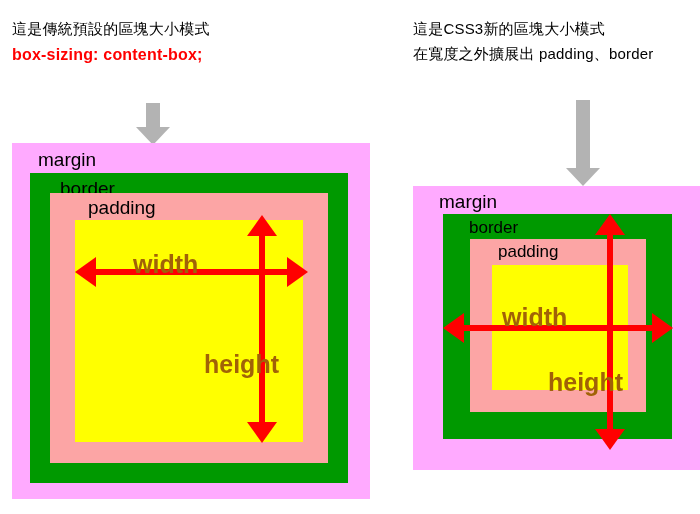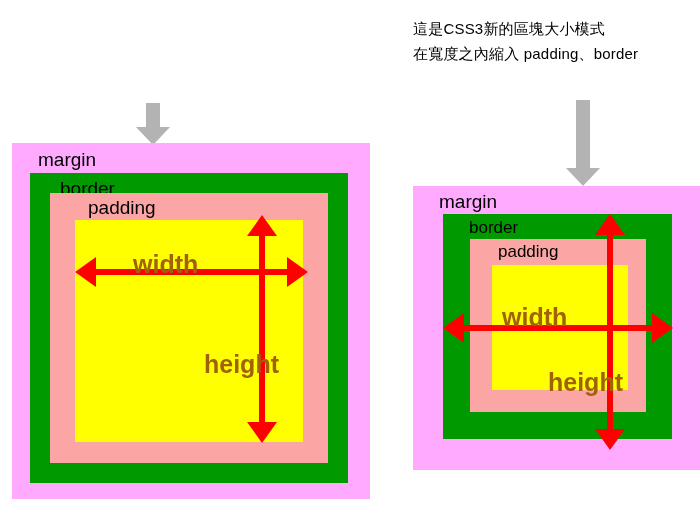--- a/index.html
+++ b/index.html
@@ -151,20 +151,22 @@
     font-weight: bold;
     color: #a16207;
     white-space: nowrap;
     line-height: 1;
   }
 </style>
 </head>
 <body>
 
 <div class="caption" id="caption-left">
+  <div class="line1">這是傳統預設的區塊大小模式</div>
+  <div class="line2">box-sizing: content-box;</div>
 </div>
 
 <div class="grey-arrow" id="grey-arrow-left">
   <div class="shaft"></div>
   <div class="head"></div>
 </div>
 
 <div class="margin-box" id="left-margin-box" style="left:12px; top:143px; width:358px; height:356px;">
 
   <div class="box-label" style="left:26px; top:7px;">margin</div>
@@ -183,21 +185,21 @@
 </div>
 
 <div class="red-h" style="left:95px; top:269px; width:193px;"></div>
 <div class="dim-label" style="left:133px; top:252px;">width</div>
 
 <div class="red-v" style="left:259px; top:235px; height:188px;"></div>
 <div class="dim-label" style="left:204px; top:352px;">height</div>
 
 <div class="caption" id="caption-right">
   <div class="line1">這是CSS3新的區塊大小模式</div>
-  <div class="line3">在寬度之內縮入  padding、border</div>
+  <div class="line3">在寬度之外擴展出  padding、border</div>
 </div>
 
 <div class="grey-arrow" id="grey-arrow-right">
   <div class="shaft"></div>
   <div class="head"></div>
 </div>
 
 <div class="margin-box" id="right-margin-box" style="left:413px; top:186px; width:287px; height:284px;">
 
   <div class="box-label" style="left:26px; top:6px;">margin</div>

